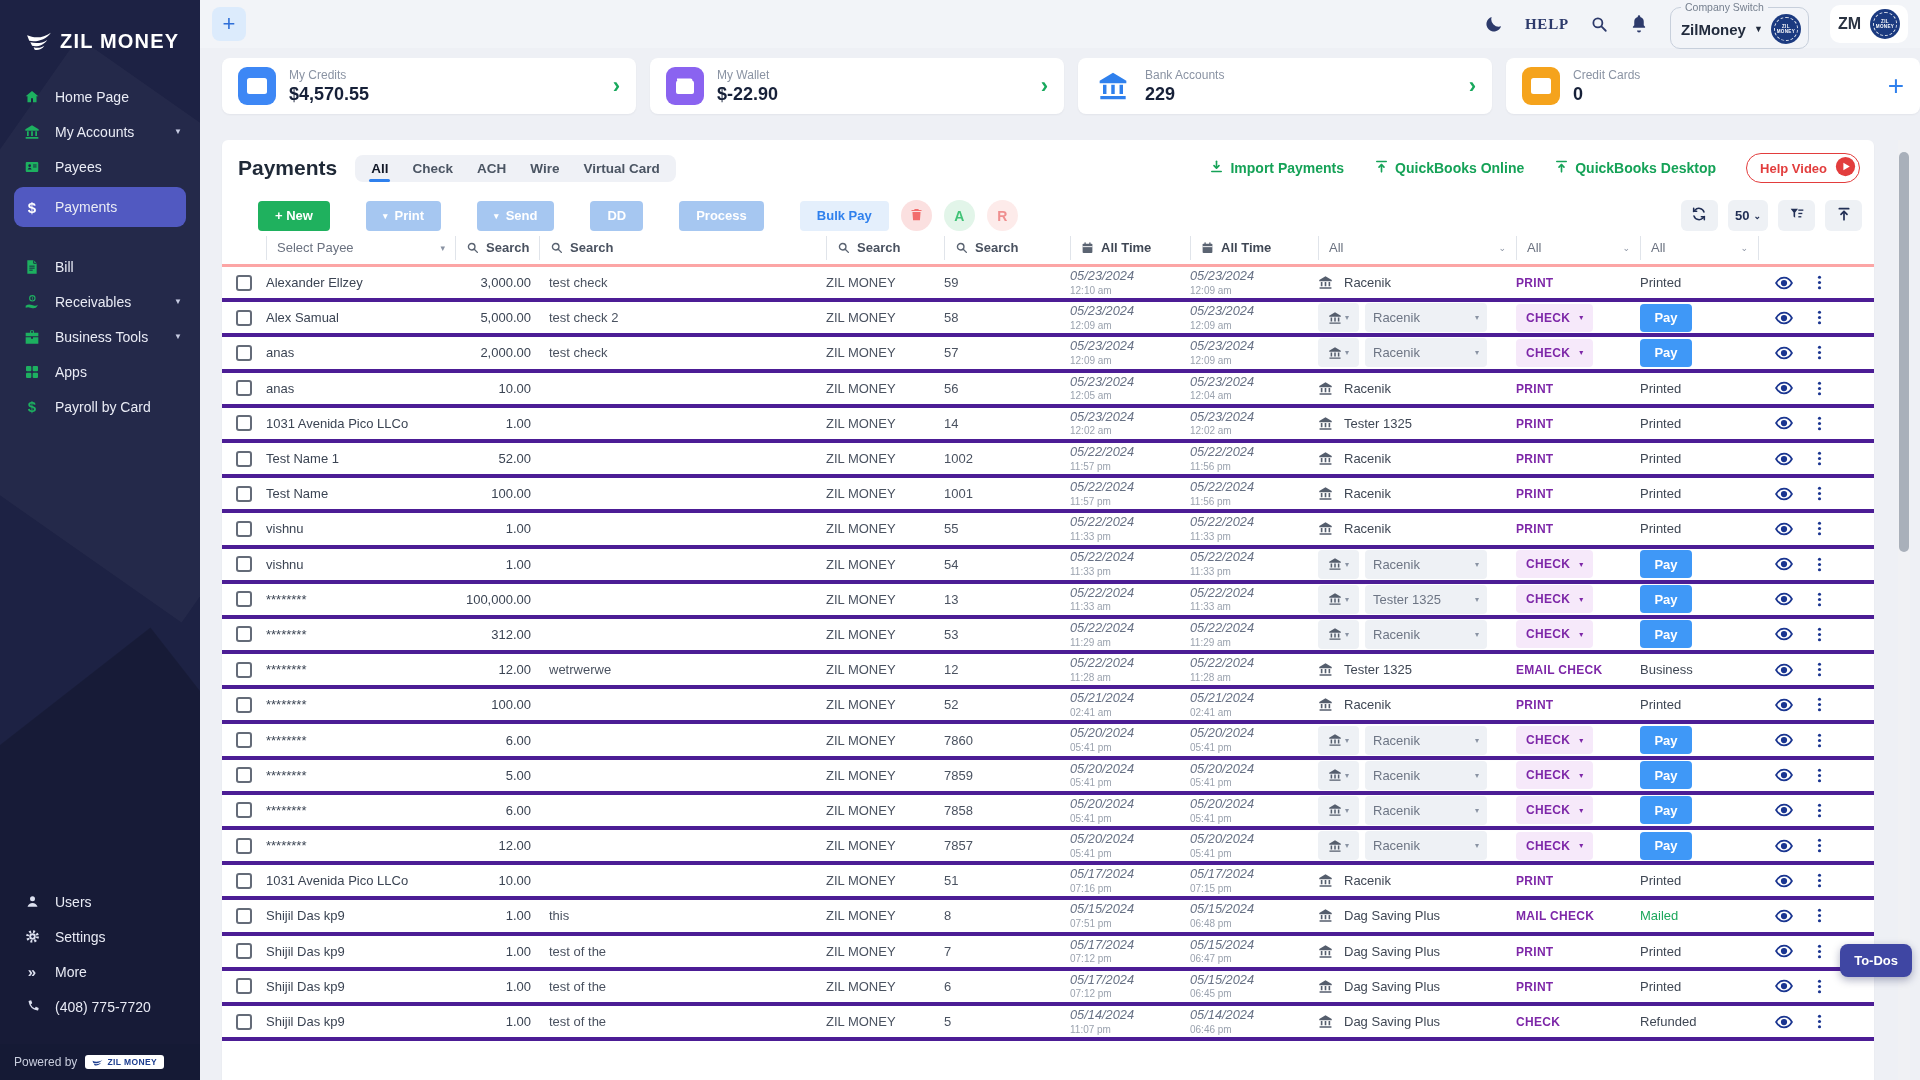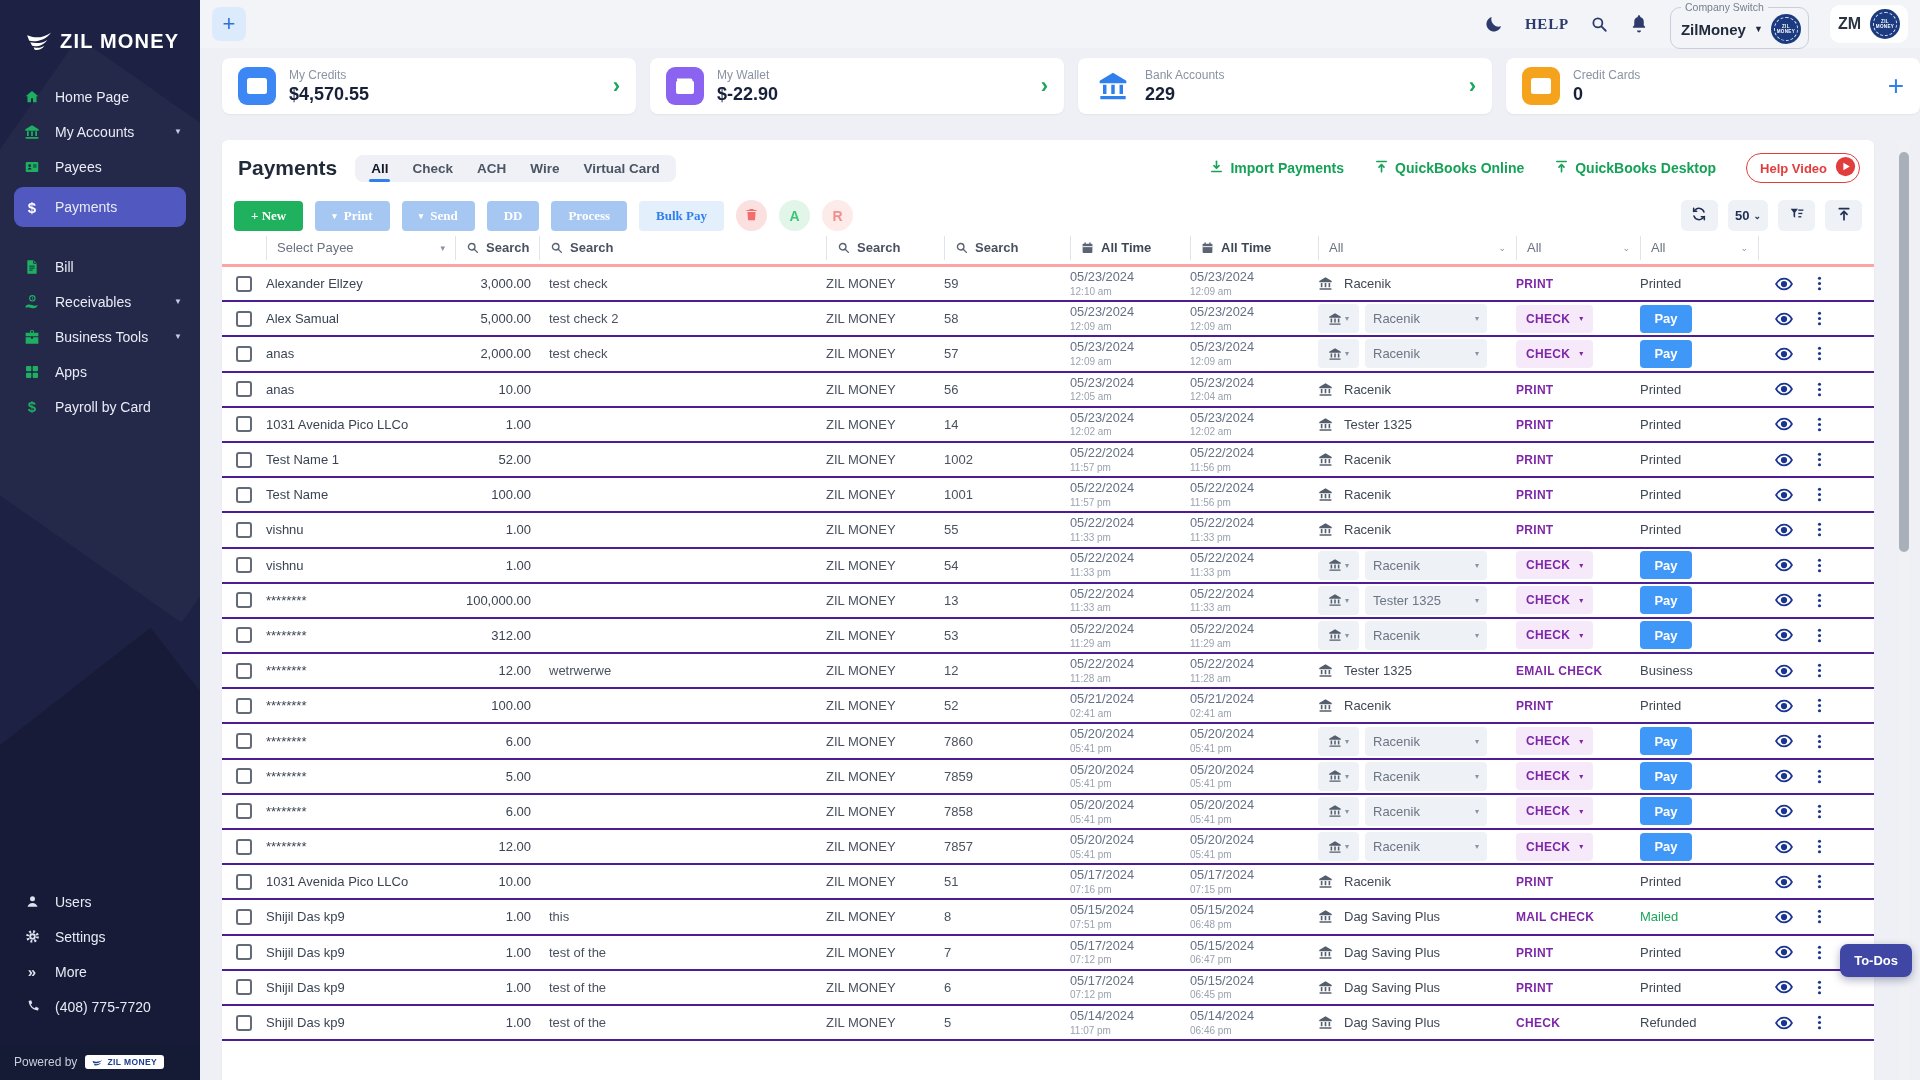--- a/index.html
+++ b/index.html
@@ -70,21 +70,21 @@
   .tab.active { color:#111827; }
   .tab.active::after { content:""; position:absolute; left:-2px; right:-2px; bottom:-6px; height:3px; border-radius:2px; background:#2f80ed; }
   .qlinks { margin-left:auto; display:flex; align-items:center; gap:30px; }
   .qlink { display:flex; align-items:center; gap:6px; color:#15a257; font-size:14px; font-weight:700; cursor:pointer; }
   .qlink .ic svg { width:15px; height:15px; }
   .help-video { display:flex; align-items:center; gap:8px; border:1.6px solid #e23d3d; border-radius:16px; padding:2px 3px 2px 13px; color:#e23d3d; font-size:13px; font-weight:700; cursor:pointer; }
   .help-video .ic svg { width:21px; height:21px; }
 
   .toolbar { display:flex; align-items:center; padding:14px 12px 0 12px; }
   .tb-left { display:flex; align-items:center; gap:12px; }
-  .btn { height:30px; border:none; border-radius:4px; font-size:13px; font-weight:700; color:#fff; padding:0 17px; display:flex; align-items:center; gap:7px; cursor:pointer; font-family:Liberation Serif, serif; }
+  .btn { height:30px; border:none; border-radius:4px; font-size:13px; font-weight:700; color:#fff; padding:0 17px; display:flex; align-items:center; gap:7px; cursor:pointer; font-family:Liberation Sans, sans-serif;margin-left:24px; }
   .btn.green { background:#1fb15e; }
   .btn.pale { background:#a6c7f1; }
   .btn.lighter { background:#e4effc; color:#2f80ed; }
   .btn .bcaret { font-size:9px; }
   .circle-btn { width:31px; height:31px; border-radius:50%; border:none; display:flex; align-items:center; justify-content:center; font-size:14px; font-weight:700; cursor:pointer; font-family:inherit; }
   .circle-btn .ic svg { width:15px; height:15px; }
   .tb-right { margin-left:auto; display:flex; align-items:center; gap:10px; }
   .sq { height:31px; min-width:37px; border:none; border-radius:6px; background:#eef1f5; color:#223056; display:flex; align-items:center; justify-content:center; gap:4px; font-size:13px; font-weight:700; padding:0 7px; cursor:pointer; font-family:inherit; }
   .sq .ic svg { width:16px; height:16px; }
   .sq .scaret { font-size:9px; }
@@ -95,28 +95,28 @@
   .th { font-size:12.5px; font-weight:700; color:#3b4453; }
   .th.amt { padding-left:18px; }
   .t-filter { height:36px; border-bottom:3px solid #fca5a5; }
   .tf { display:flex; align-items:center; gap:7px; font-size:13px; color:#6b7280; height:24px; padding:0 10px; border-left:1px solid #e0e4ea; }
   .tf.first { border-left:none; }
   .tf .ic { color:#5b6472; display:flex; }
   .tf .ic svg { width:13px; height:13px; }
   .tf .fcaret { margin-left:auto; font-size:9px; color:#8a93a3; }
   .tf.alltime { color:#3f4754; font-weight:600; }
   .tf.search { color:#4a5260; font-weight:600; }
-  .trow { height:35.2px; border-bottom:2px solid #4c1d95; font-size:13px; color:#3f4754; }
+  .trow { height:35.2px; border-bottom:4px solid #4c1d95; font-size:13px; color:#3f4754; }
   .cb-col { display:flex; justify-content:center; }
   .cb { width:16px; height:16px; border:2px solid #646b78; border-radius:3px; background:#fff; cursor:pointer; }
   .cell-payee { color:#3b4453; padding-right:6px; white-space:nowrap; overflow:hidden; }
   .cell-amt { text-align:right; padding-right:8px; color:#3b4453; }
   .cell-memo { color:#4a5260; padding-left:10px; }
   .cell-dim { color:#4a5260; }
-  .dcell .d1 { font-size:12.8px; color:#667084; line-height:1.15; }
+  .dcell .d1 { font-size:12.8px; color:#667084; line-height:1.15;font-style:italic; }
   .dcell .d2 { font-size:10px; color:#9aa2ae; line-height:1.15; margin-top:1px; }
   .src-static { display:flex; align-items:center; gap:11px; }
   .src-static .ic { color:#555e6d; display:flex; }
   .src-static .ic svg { width:15px; height:15px; }
   .src-dd { display:flex; align-items:center; gap:6px; }
   .src-bank { width:41px; height:29px; background:#eef1f5; border-radius:4px; display:flex; align-items:center; justify-content:center; gap:3px; cursor:pointer; }
   .src-bank .ic { color:#555e6d; display:flex; } .src-bank .ic svg { width:14px; height:14px; }
   .src-bank .fcaret, .src-sel .fcaret { font-size:8px; color:#8a93a3; }
   .src-sel { width:122px; height:29px; background:#eef1f5; border-radius:4px; display:flex; align-items:center; justify-content:space-between; padding:0 8px; color:#6d7584; cursor:pointer; }
   .type-text { font-size:12px; font-weight:700; color:#7d27a8; letter-spacing:.3px; }

